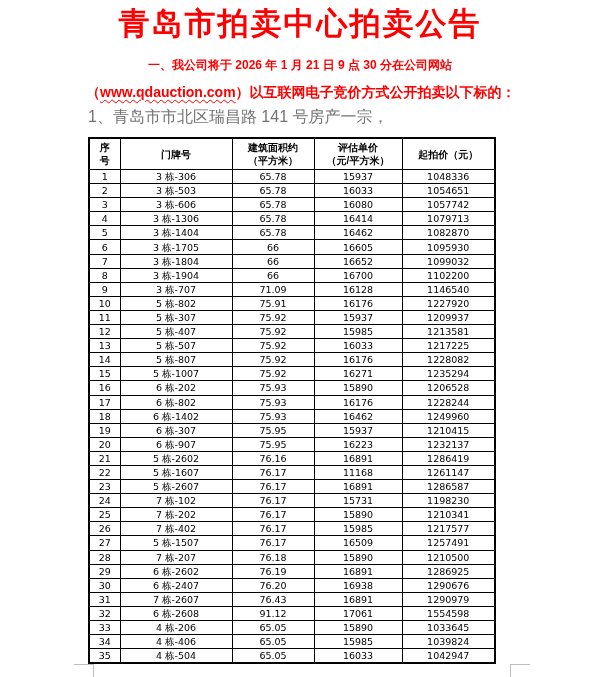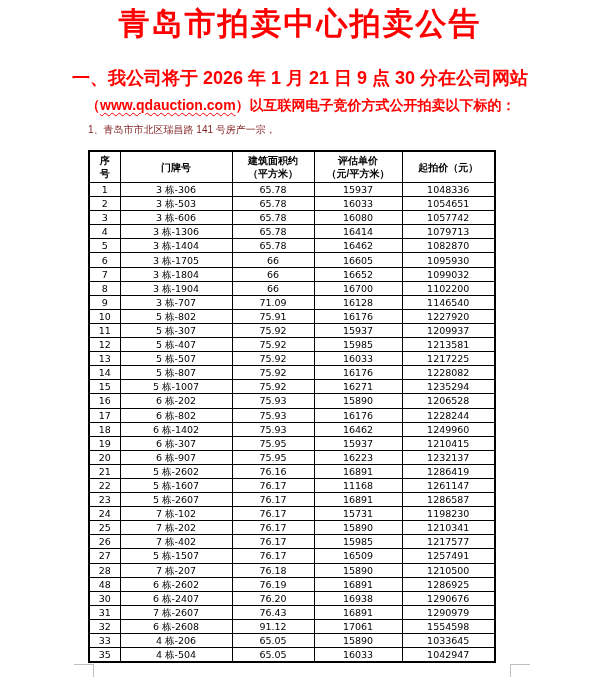--- a/index.html
+++ b/index.html
@@ -17,44 +17,44 @@
   .doc-title {
     margin: 9px 0 0 0;
     text-align: center;
     color: #FF0000;
     font-size: 31px;
     font-weight: bold;
     letter-spacing: 2px;
     line-height: 29px;
   }
   .intro-line-1 {
-    margin: 31px 0 0 0;
+    margin: 18px 0 0 0;
     text-align: center;
     color: #FF0000;
-    font-size: 18px;
+    font-size: 12px;
     font-weight: bold;
     line-height: 18px;
   }
   .intro-line-2 {
     margin: 9px 0 0 86px;
     color: #FF0000;
     font-size: 14px;
     font-weight: bold;
     line-height: 18px;
   }
   .url {
     text-decoration: underline wavy #FF0000;
     text-decoration-thickness: 1px;
     text-underline-offset: 2px;
     text-align: right;
   }
   .lot-line {
     margin: 7px 0 0 88px;
-    color: #7f1d1d;
-    font-size: 10px;
+    color: #737373;
+    font-size: 16px;
     line-height: 17px;
   }
 
   table.auction-table {
     margin: 12px 0 0 88px;
     width: 406px;
     border-collapse: collapse;
     table-layout: fixed;
     border: 2px solid #000000;
   }
@@ -320,21 +320,21 @@
           <td>1257491</td>
         </tr>
         <tr>
           <td>28</td>
           <td>7 栋-207</td>
           <td>76.18</td>
           <td>15890</td>
           <td>1210500</td>
         </tr>
         <tr>
-          <td>48</td>
+          <td>29</td>
           <td>6 栋-2602</td>
           <td>76.19</td>
           <td>16891</td>
           <td>1286925</td>
         </tr>
         <tr>
           <td>30</td>
           <td>6 栋-2407</td>
           <td>76.20</td>
           <td>16938</td>
@@ -355,20 +355,27 @@
           <td>1554598</td>
         </tr>
         <tr>
           <td>33</td>
           <td>4 栋-206</td>
           <td>65.05</td>
           <td>15890</td>
           <td>1033645</td>
         </tr>
         <tr>
+          <td>34</td>
+          <td>4 栋-406</td>
+          <td>65.05</td>
+          <td>15985</td>
+          <td>1039824</td>
+        </tr>
+        <tr>
           <td>35</td>
           <td>4 栋-504</td>
           <td>65.05</td>
           <td>16033</td>
           <td>1042947</td>
         </tr>
       </tbody>
   </table>
 
   <div class="crop-mark left"></div>

